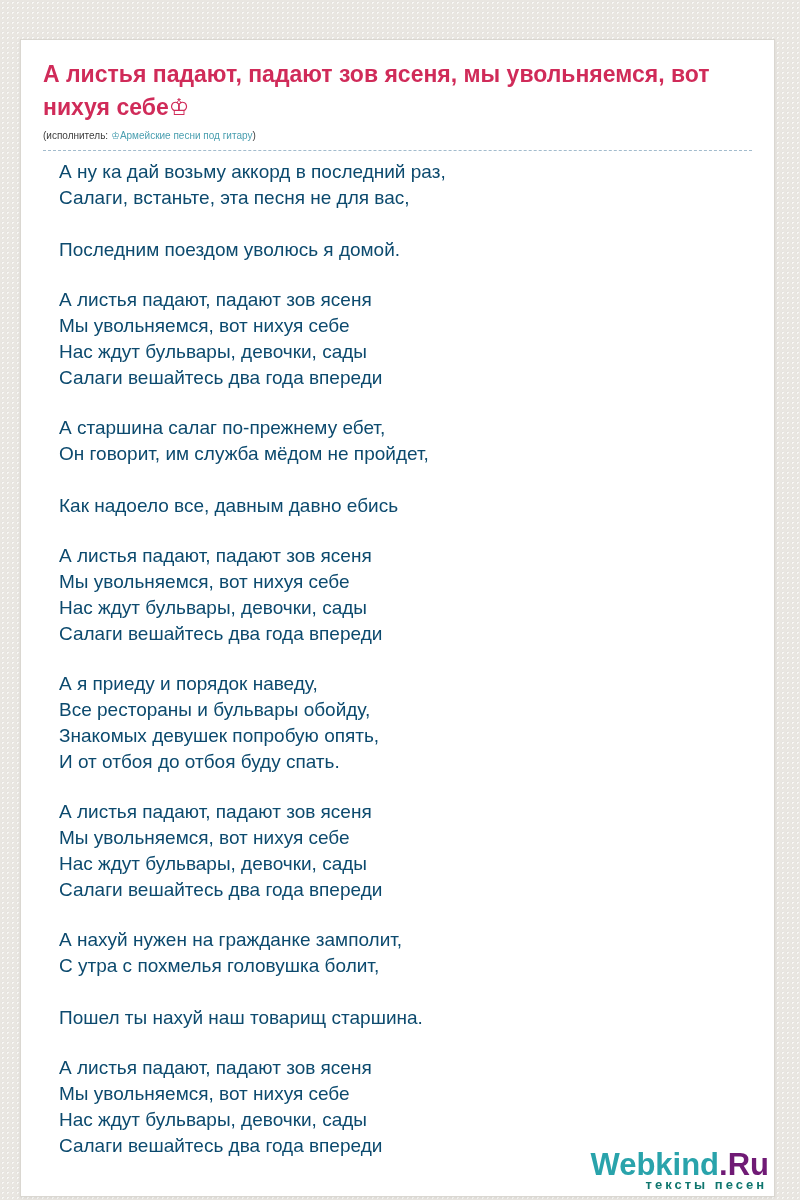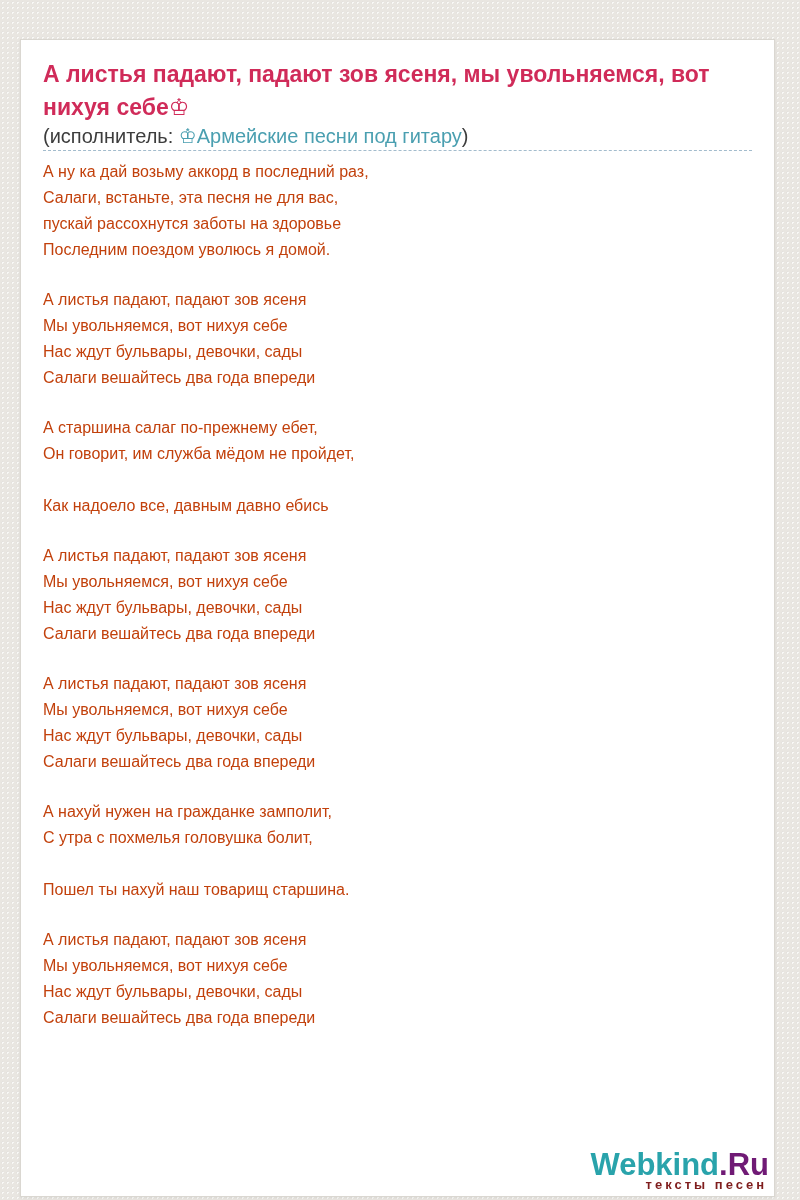--- a/index.html
+++ b/index.html
@@ -31,89 +31,90 @@
   h1.title {
     margin: 0;
     max-width: 700px;
     font-size: 23px;
     line-height: 33px;
     font-weight: bold;
     color: #d02b59;
   }
   .artist-line {
     margin-top: 2px;
-    font-size: 20px;
+    font-size: 10px;
     line-height: 20px;
     color: #3d3d3d;
   }
   .artist-line a {
     color: #4a9fb0;
     text-decoration: none;
     cursor: pointer;
   }
   .separator {
     margin-top: 3px;
     border-bottom: 1px dashed #a3bccd;
     height: 1px;
   }
   .lyrics {
     margin-top: 8px;
   }
   .lyrics p.stanza {
-    margin: 0 0 24px 0;
-    font-size: 16px;
+    margin: 0 0 24px 16px;
+    font-size: 19px;
     line-height: 26px;
-    color: #c2410c;
+    color: #0c4a6e;
   }
   .logo {
     position: absolute;
     right: 5px;
     bottom: 4px;
     text-align: right;
     cursor: pointer;
   }
   .logo-text {
     font-size: 31px;
     font-weight: bold;
     line-height: 30px;
     letter-spacing: 0;
   }
   .logo-teal { color: #29a3ab; }
   .logo-pink { color: #701a75; }
   .logo-tagline {
     font-size: 13px;
     font-weight: bold;
-    color: #7f1d1d;
+    color: #0f766e;
     letter-spacing: 3px;
     line-height: 14px;
     margin-top: -2px;
     margin-right: 2px;
   }
 </style>
 </head>
 <body>
 
 <div class="card">
 
   <h1 class="title">А листья падают, падают зов ясеня, мы увольняемся, вот нихуя себе♔</h1>
 
   <div class="artist-line"><span>(исполнитель: </span><a>♔Армейские песни под гитару</a><span>)</span></div>
 
   <div class="separator"></div>
 
   <div class="lyrics">
 
-    <p class="stanza"><span>А ну ка дай возьму аккорд в последний раз,</span><br><span>Салаги, встаньте, эта песня не для вас,</span><br><span>пускай рассохнутся заботы на здоровье</span><br><span>Последним поездом уволюсь я домой.</span></p>
+    <p class="stanza"><span>А ну ка дай возьму аккорд в последний раз,</span><br><span>Салаги, встаньте, эта песня не для вас,</span><br><br><span>Последним поездом уволюсь я домой.</span></p>
 
     <p class="stanza"><span>А листья падают, падают зов ясеня</span><br><span>Мы увольняемся, вот нихуя себе</span><br><span>Нас ждут бульвары, девочки, сады</span><br><span>Салаги вешайтесь два года впереди</span></p>
 
     <p class="stanza"><span>А старшина салаг по-прежнему ебет,</span><br><span>Он говорит, им служба мёдом не пройдет,</span><br><br><span>Как надоело все, давным давно ебись</span></p>
 
     <p class="stanza"><span>А листья падают, падают зов ясеня</span><br><span>Мы увольняемся, вот нихуя себе</span><br><span>Нас ждут бульвары, девочки, сады</span><br><span>Салаги вешайтесь два года впереди</span></p>
 
+    <p class="stanza"><span>А я приеду и порядок наведу,</span><br><span>Все рестораны и бульвары обойду,</span><br><span>Знакомых девушек попробую опять,</span><br><span>И от отбоя до отбоя буду спать.</span></p>
 
     <p class="stanza"><span>А листья падают, падают зов ясеня</span><br><span>Мы увольняемся, вот нихуя себе</span><br><span>Нас ждут бульвары, девочки, сады</span><br><span>Салаги вешайтесь два года впереди</span></p>
 
     <p class="stanza"><span>А нахуй нужен на гражданке замполит,</span><br><span>С утра с похмелья головушка болит,</span><br><br><span>Пошел ты нахуй наш товарищ старшина.</span></p>
 
     <p class="stanza"><span>А листья падают, падают зов ясеня</span><br><span>Мы увольняемся, вот нихуя себе</span><br><span>Нас ждут бульвары, девочки, сады</span><br><span>Салаги вешайтесь два года впереди</span></p>
 
   </div>
 
   <div class="logo">

